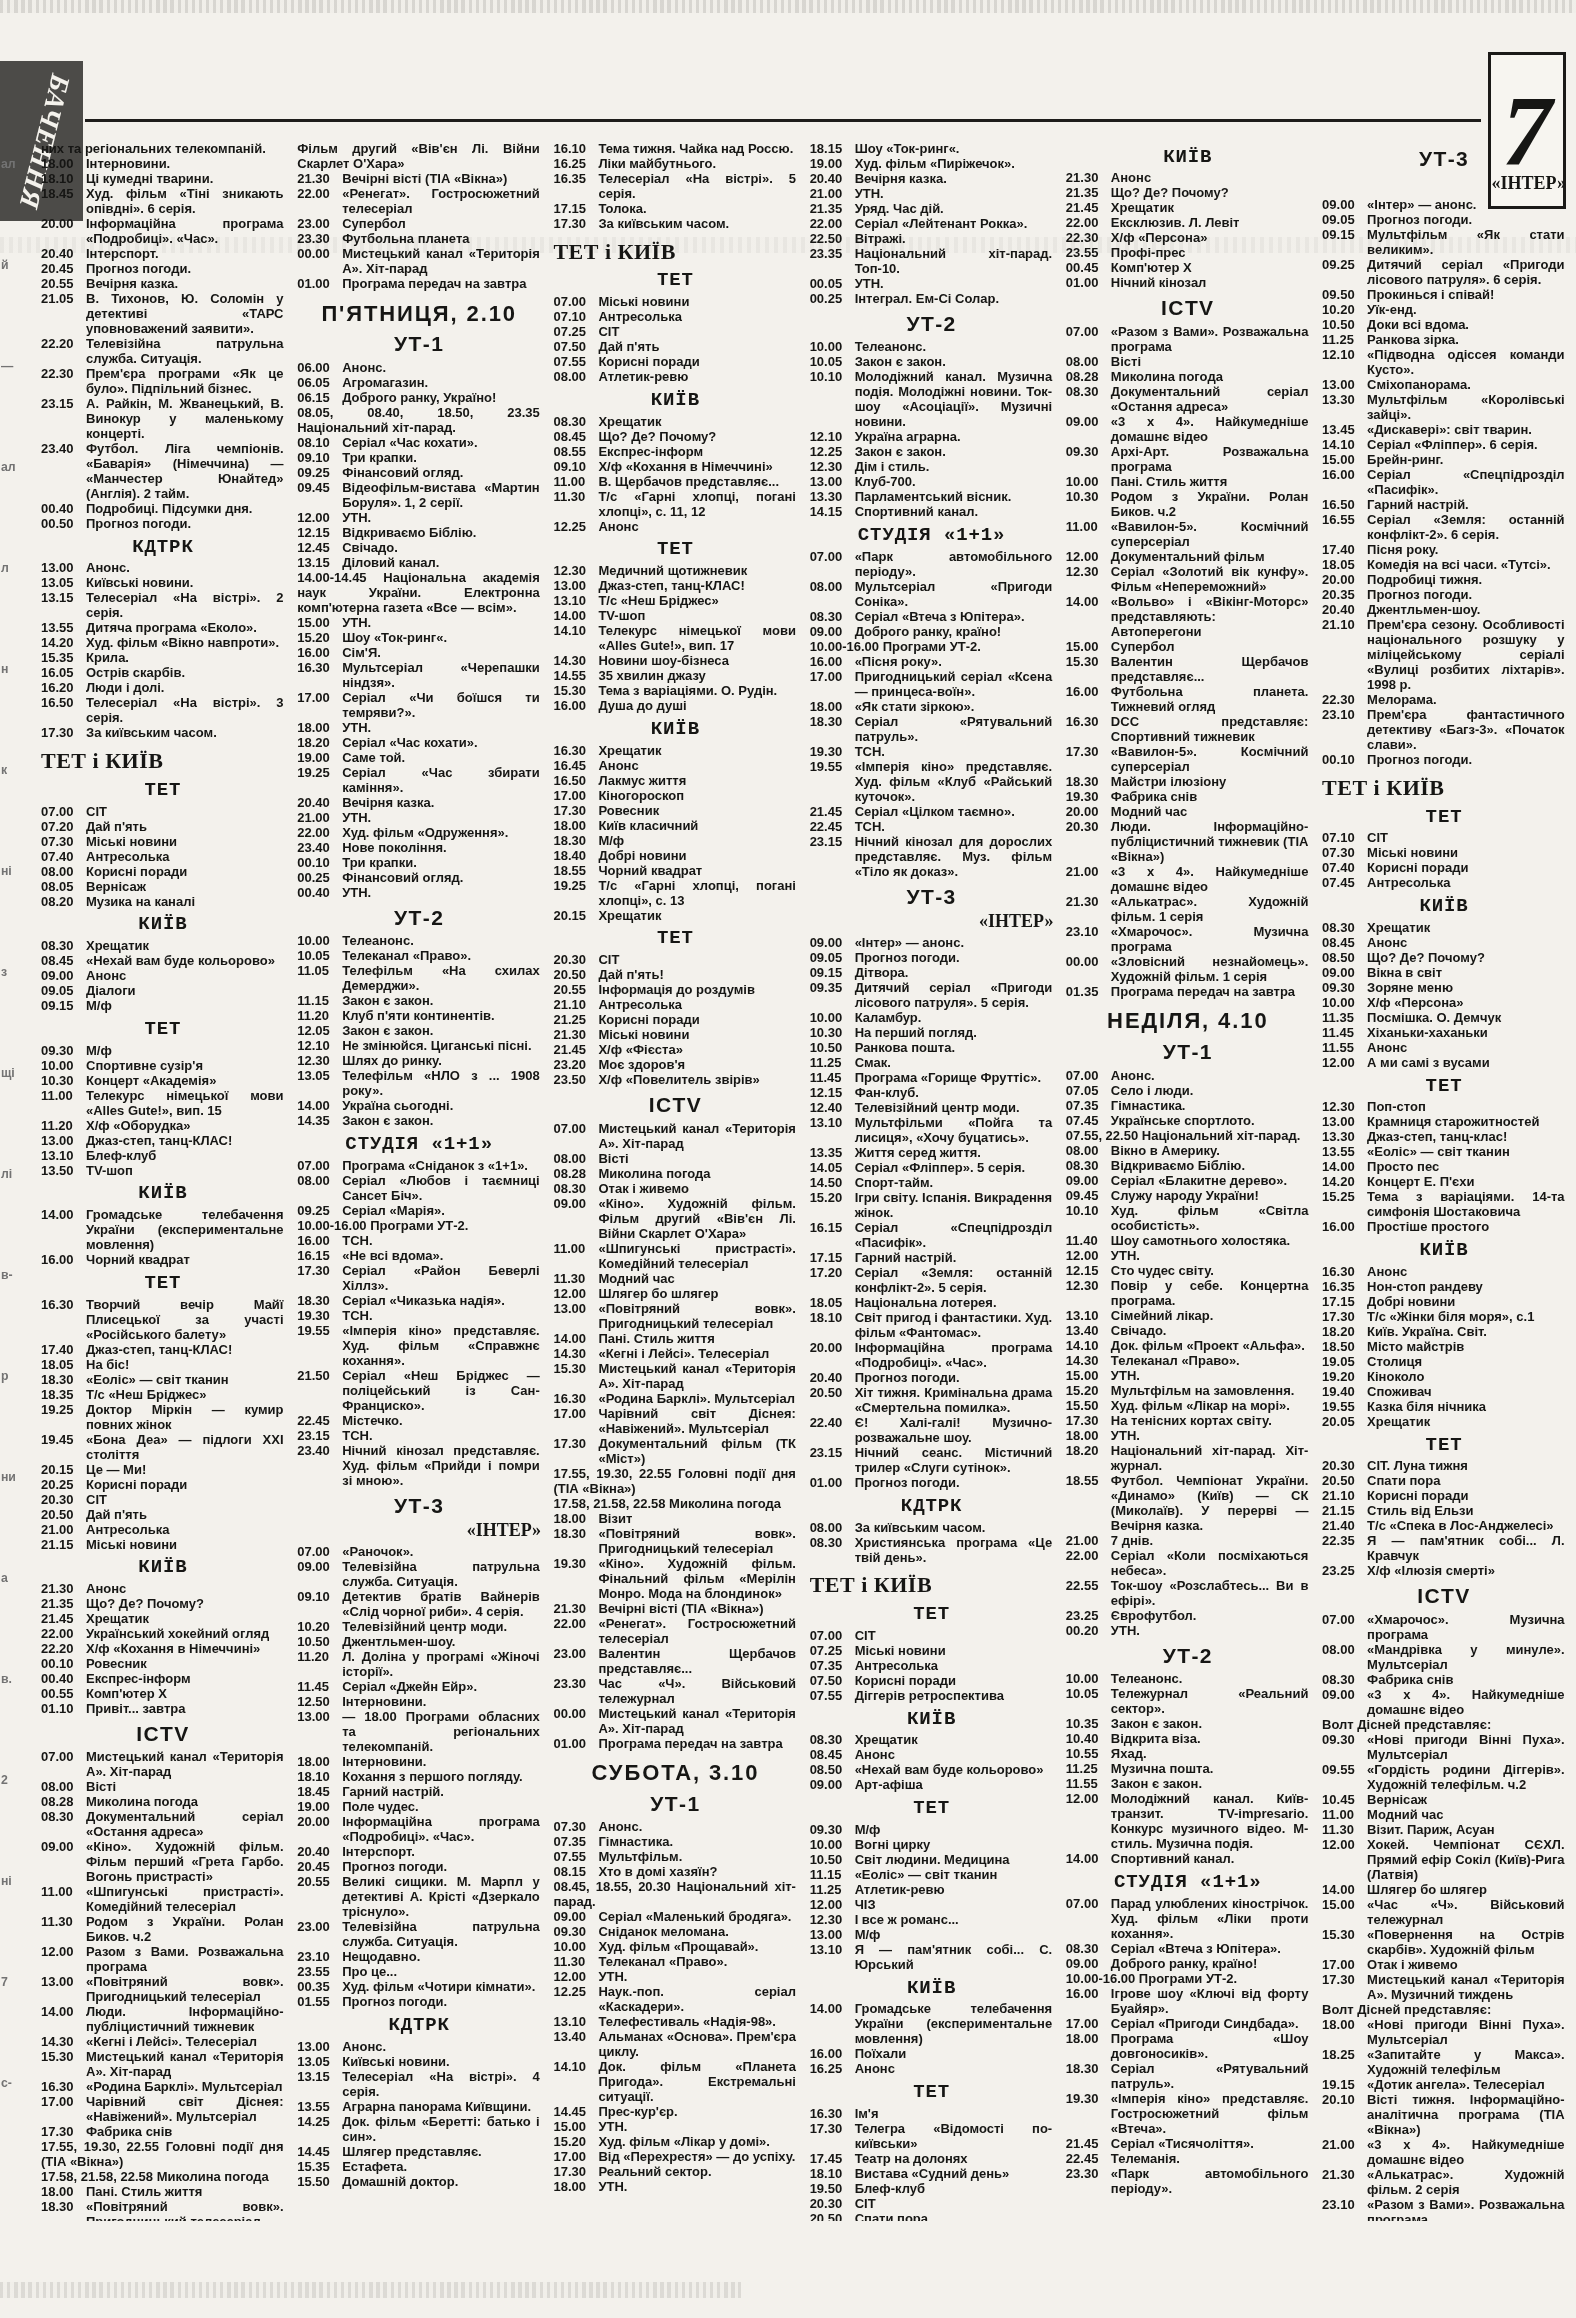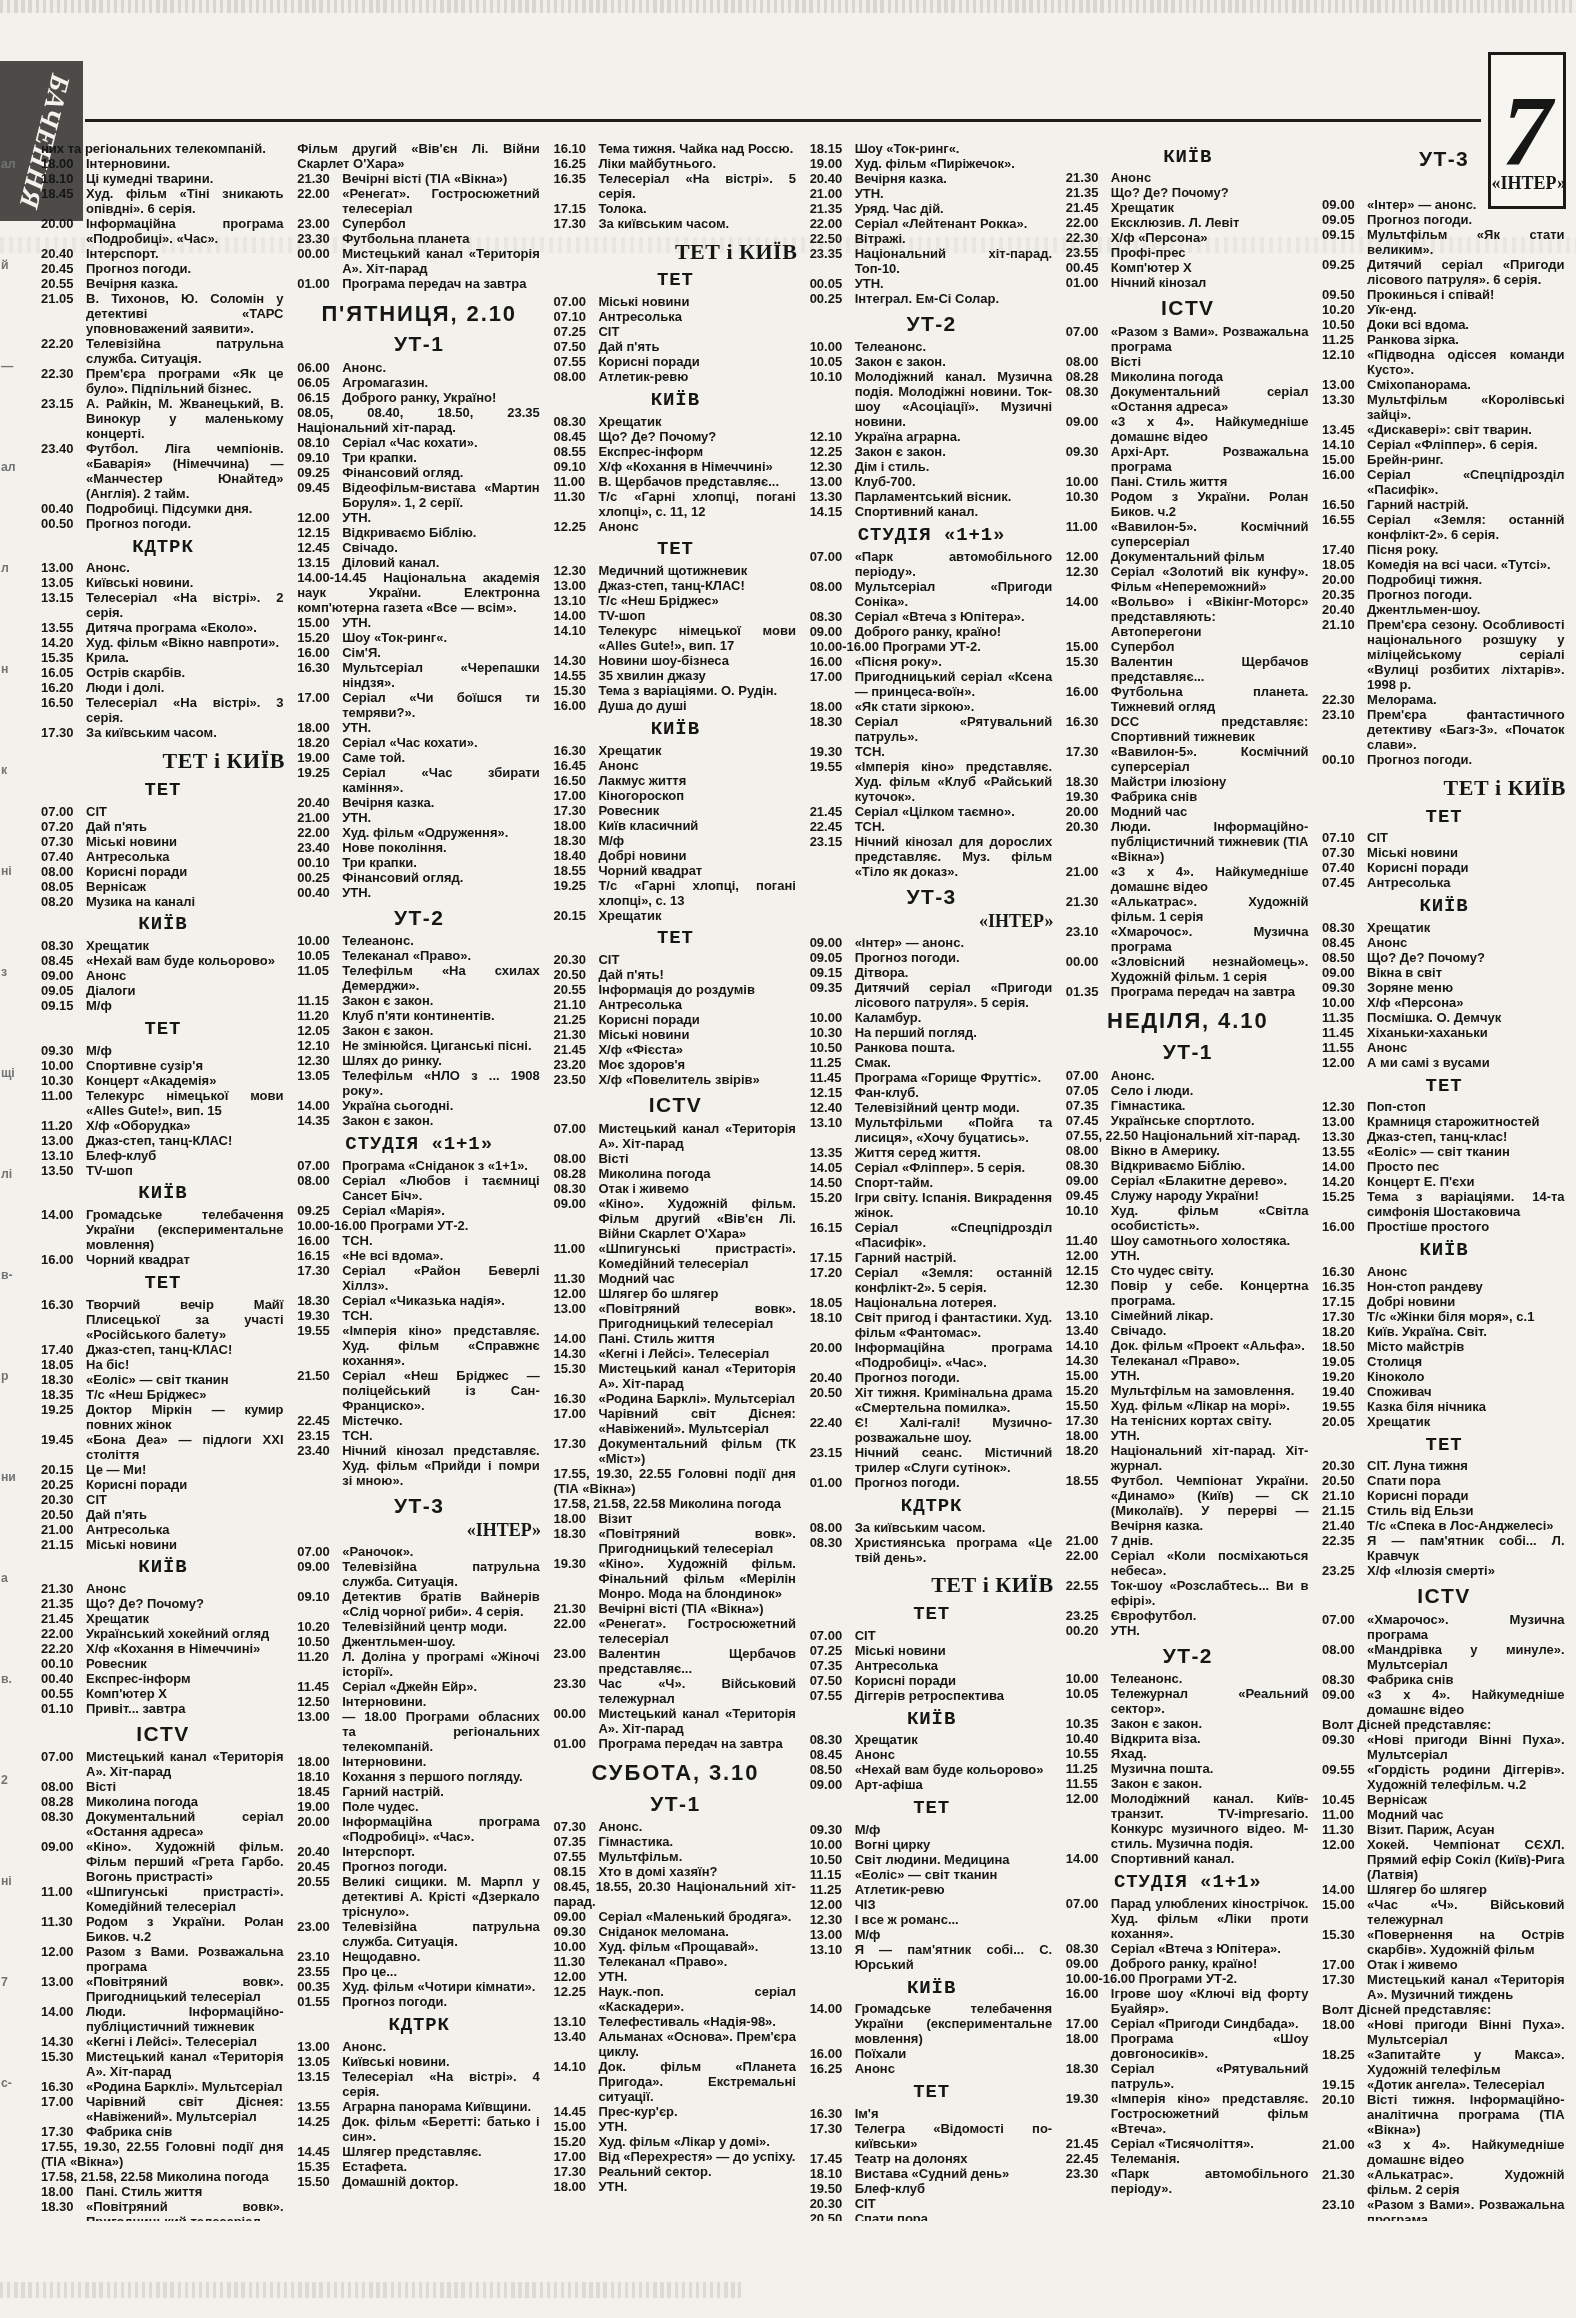--- a/index.html
+++ b/index.html
@@ -24,21 +24,21 @@
   .cols{position:absolute;left:41px;top:141px;width:1525px;height:2080px;display:grid;
     grid-template-columns:repeat(6,1fr);column-gap:12.3px;}
   .col{overflow:hidden;}
   .entry{display:flex;font-size:13px;line-height:15px;font-weight:bold;}
   .t{flex:0 0 45px;}
   .w{flex:1;text-align:justify;padding-right:1.4px;}
   .plain{font-size:13px;line-height:15px;font-weight:bold;text-align:justify;padding-right:1.4px;}
   .h-day{font-size:22px;letter-spacing:1.9px;text-align:center;margin:9.5px 0 4.7px;font-weight:bold;}
   .h-chan{font-size:21px;text-align:center;margin:5.7px 0 3.8px;font-weight:bold;letter-spacing:1.4px;}
   .h-sub{font-family:"Liberation Serif",serif;font-size:18px;text-align:right;font-weight:bold;margin:-1.9px 0 3.8px;}
-  .h-big{font-family:"Liberation Serif",serif;font-size:22px;text-align:right;font-weight:bold;
+  .h-big{font-family:"Liberation Serif",serif;font-size:22px;text-align:left;font-weight:bold;
     margin:7.6px 0 0.9px;letter-spacing:0.5px;}
   .h-sec{font-family:Liberation Mono, monospace;font-size:19px;text-align:center;font-weight:bold;
     margin:4.7px 0 2.8px;letter-spacing:0.9px;}
   .footer{position:absolute;left:4.7px;top:2228px;width:1562px;display:flex;align-items:flex-start;}
   .foot-title{font-family:"Liberation Serif",serif;font-weight:bold;font-size:44px;line-height:1;
     letter-spacing:0.9px;white-space:nowrap;margin-left:-2.8px;}
   .foot-rule{flex:1;height:5.2px;background:#1c1b19;margin:12.3px 11.4px 0 9.5px;}
   .foot-date{font-family:"Liberation Serif",serif;font-weight:bold;font-size:20.4px;line-height:1.1;
     white-space:nowrap;padding-top:0.9px;padding-right:3.8px;}
 </style>

